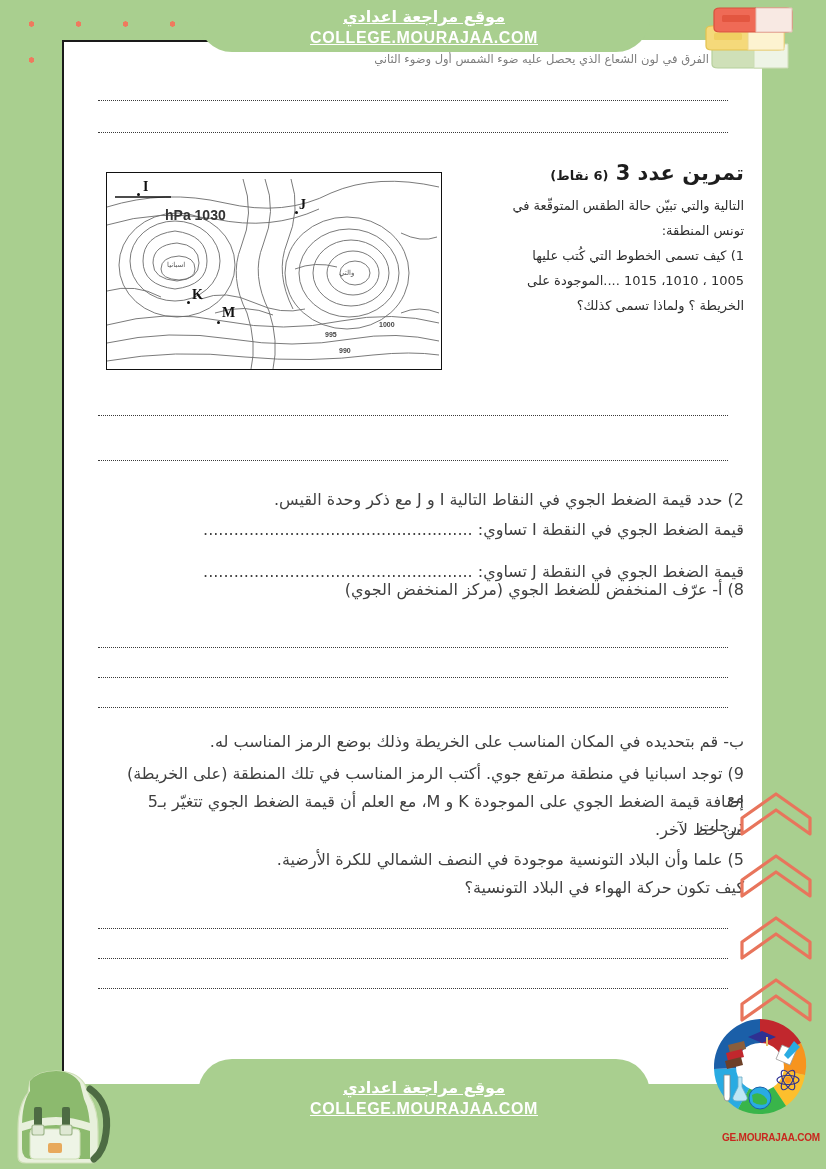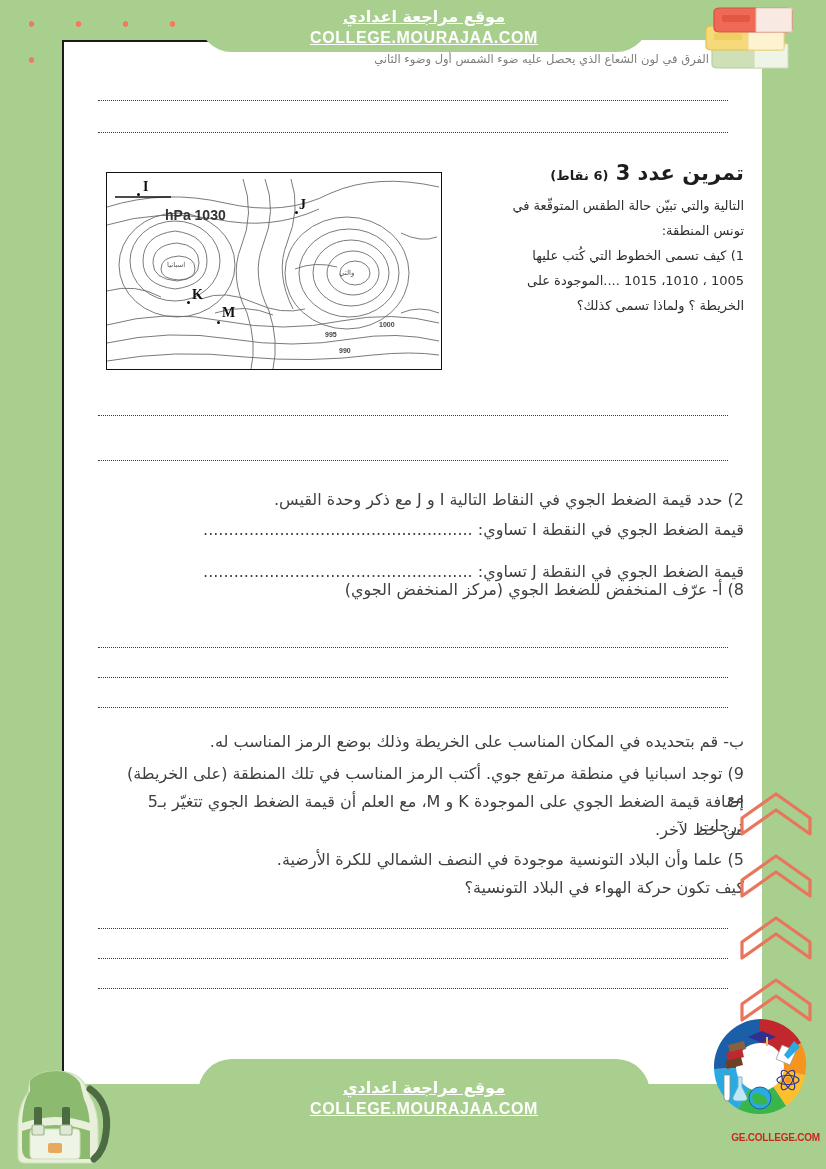--- a/index.html
+++ b/index.html
@@ -388,13 +388,13 @@
       <circle cx="50" cy="81" r="11" fill="#29abe2" stroke="#1b5fa8" stroke-width="1"></circle>
       <path d="M42 78 Q48 74 54 79 Q59 83 56 87 Q48 89 43 85 Z" fill="#39b54a"></path>
       <path d="M18 28 L34 24 L36 32 L20 36 Z" fill="#8b5e3c"></path>
       <path d="M16 36 L32 32 L34 40 L18 44 Z" fill="#c1272d"></path>
       <path d="M15 44 L31 40 L33 48 L17 52 Z" fill="#6d4028"></path>
       <path d="M14 58 L20 58 L20 80 Q20 84 17 84 Q14 84 14 80 Z" fill="#ffffff" stroke="#888" stroke-width="0.8"></path>
       <path d="M28 60 L32 60 L32 70 L37 80 Q38 84 33 84 L27 84 Q22 84 23 80 L28 70 Z" fill="#bfe7f5" stroke="#6aa9c4" stroke-width="0.8"></path>
     </g>
   </svg>
 </div>
-<div class="wheel-url">GE.COLLEGE.COM</div>
+<div class="wheel-url">GE.MOURAJAA.COM</div>
 
 </body></html>

